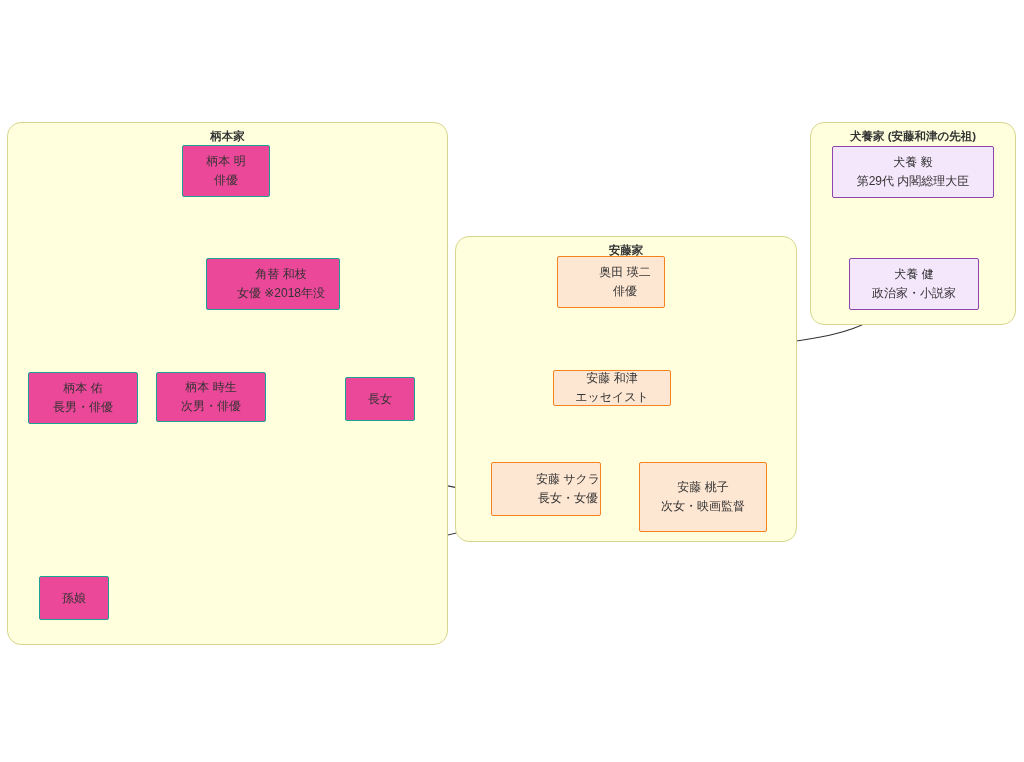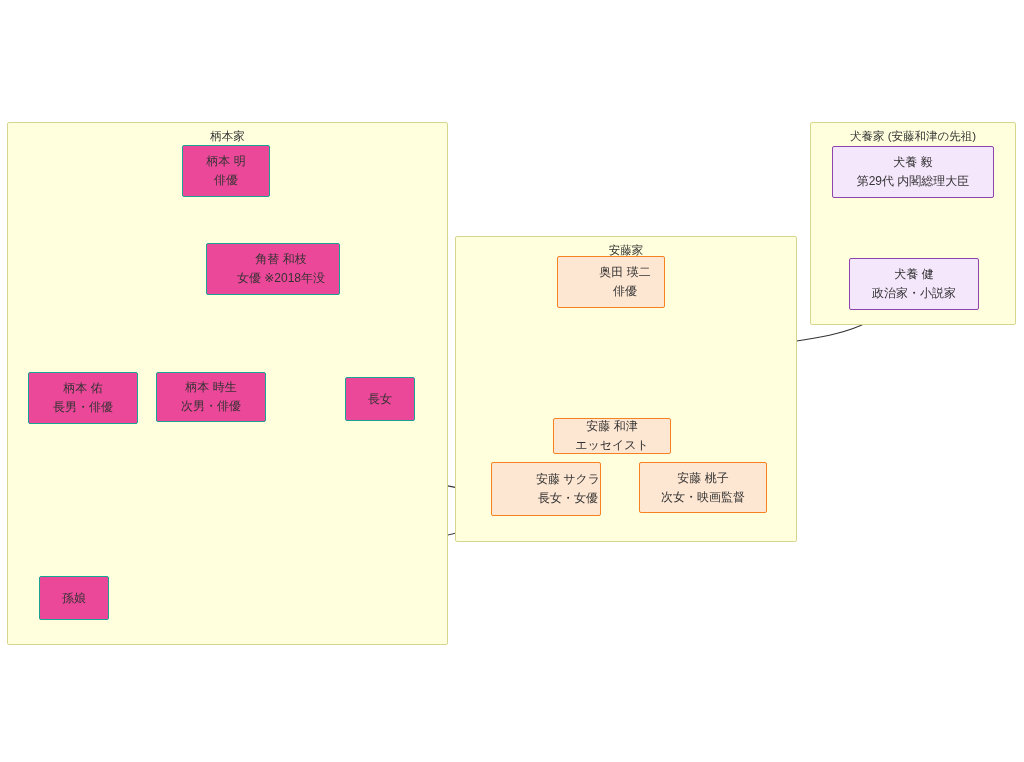--- a/index.html
+++ b/index.html
@@ -9,22 +9,23 @@
     background:#ffffff;
     font-family:"Liberation Sans","DejaVu Sans",sans-serif;
     overflow:hidden;
   }
   #canvas{position:relative;width:1024px;height:762px;}
   svg#wires{position:absolute;left:0;top:0;width:1024px;height:762px;pointer-events:none;}
   .cluster{
     position:absolute;
     background:#ffffde;
     border:1px solid #d6d68f;
-    border-radius:2px;
+    border-radius:14px;
     box-sizing:border-box;
+    font-weight:bold;
   }
   .cluster-title{
     position:absolute;
     left:0;right:0;
     top:6px;
     text-align:center;
     font-size:11.5px;
     color:#333333;
     white-space:nowrap;
   }
@@ -106,21 +107,21 @@
       <div class="cluster" style="left: 810px; top: 122px; width: 206px; height: 203px;">
         <div class="cluster-title">犬養家 (安藤和津の先祖)</div>
       </div>
     </div>
 
   <div id="node-layer">
       <div class="node theme-teal" style="left: 182px; top: 145px; width: 88px; height: 52px;">
         <span class="l1">柄本 明</span>
         <span class="l2">俳優</span>
       </div>
-      <div class="node theme-teal" style="left: 206px; top: 243px; width: 134px; height: 52px; padding-left: 16px;">
+      <div class="node theme-teal" style="left: 206px; top: 258px; width: 134px; height: 52px; padding-left: 16px;">
         <span class="l1">角替 和枝</span>
         <span class="l2">女優 ※2018年没</span>
       </div>
       <div class="node theme-teal" style="left: 28px; top: 372px; width: 110px; height: 52px;">
         <span class="l1">柄本 佑</span>
         <span class="l2">長男・俳優</span>
       </div>
       <div class="node theme-teal" style="left: 156px; top: 372px; width: 110px; height: 50px;">
         <span class="l1">柄本 時生</span>
         <span class="l2">次男・俳優</span>
@@ -128,29 +129,29 @@
       <div class="node theme-teal" style="left: 345px; top: 377px; width: 70px; height: 44px;">
         <span class="l1">長女</span>
       </div>
       <div class="node theme-teal" style="left: 39px; top: 576px; width: 70px; height: 44px;">
         <span class="l1">孫娘</span>
       </div>
       <div class="node theme-orange" style="left: 557px; top: 256px; width: 108px; height: 52px; padding-left: 28px;">
         <span class="l1">奥田 瑛二</span>
         <span class="l2">俳優</span>
       </div>
-      <div class="node theme-orange" style="left: 553px; top: 370px; width: 118px; height: 36px; margin-top: 48px;">
+      <div class="node theme-orange" style="left: 553px; top: 370px; width: 118px; height: 36px;">
         <span class="l1">安藤 和津</span>
         <span class="l2">エッセイスト</span>
       </div>
       <div class="node theme-orange" style="left: 491px; top: 462px; width: 110px; height: 54px; padding-left: 44px;">
         <span class="l1">安藤 サクラ</span>
         <span class="l2">長女・女優</span>
       </div>
-      <div class="node theme-orange" style="left: 639px; top: 462px; width: 128px; height: 51px;">
+      <div class="node theme-orange" style="left: 639px; top: 462px; width: 128px; height: 70px;">
         <span class="l1">安藤 桃子</span>
         <span class="l2">次女・映画監督</span>
       </div>
       <div class="node theme-purple" style="left: 832px; top: 146px; width: 162px; height: 52px;">
         <span class="l1">犬養 毅</span>
         <span class="l2">第29代 内閣総理大臣</span>
       </div>
       <div class="node theme-purple" style="left: 849px; top: 258px; width: 130px; height: 52px;">
         <span class="l1">犬養 健</span>
         <span class="l2">政治家・小説家</span>

